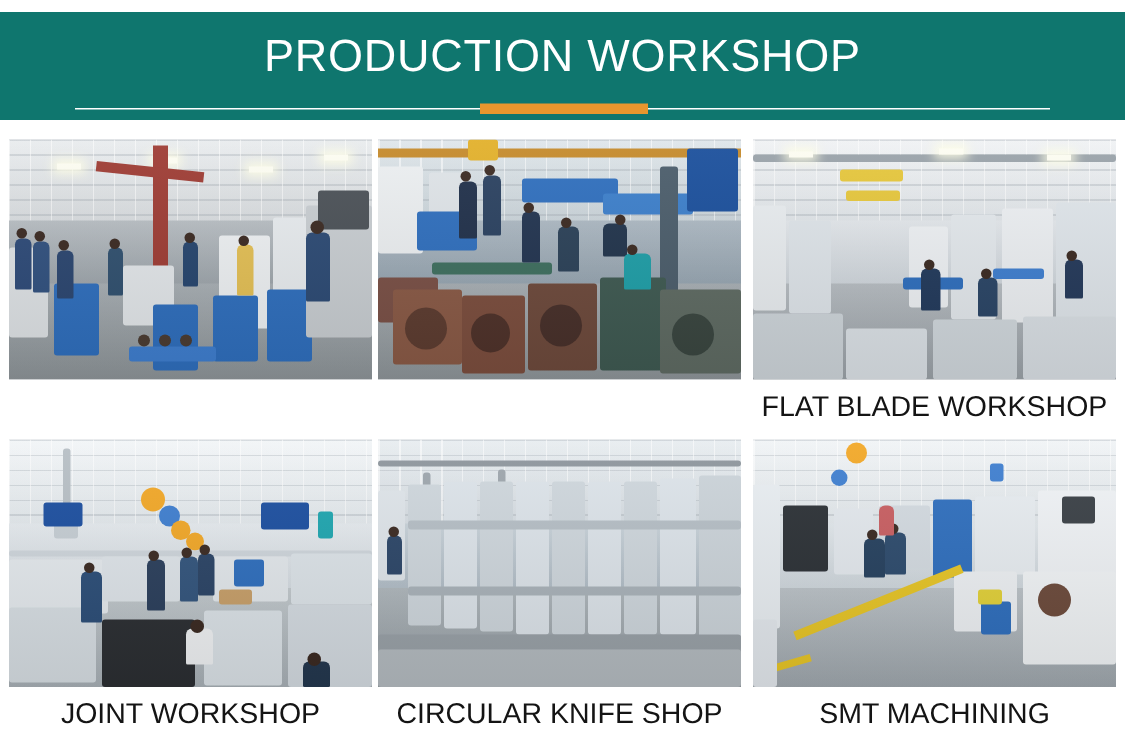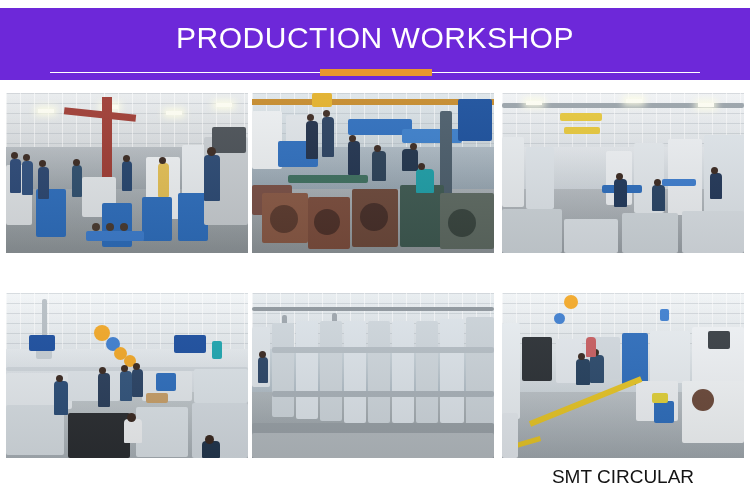--- a/index.html
+++ b/index.html
@@ -21,21 +21,21 @@
     background: #ffffff;
   }
 
   
   .banner {
     position: absolute;
     left: 0;
     top: 8px;
     width: 750px;
     height: 72px;
-    background: #6d28d9;
+    background: #0f766e;
     overflow: hidden;
   }
   .banner-title {
     position: absolute;
     left: 0;
     top: 11px;
     width: 750px;
     text-align: center;
     color: #ffffff;
     font-size: 30px;
@@ -290,20 +290,21 @@
           <div class="mach" style="left:160px;top:86px;width:34px;height:7px;background:#3f7fd0"></div>
           <div class="person" style="left:112px;top:86px;width:13px;height:28px;background:#223a5c"></div>
           <div class="head" style="left:114px;top:80px"></div>
           <div class="person" style="left:150px;top:92px;width:13px;height:26px;background:#2a4566"></div>
           <div class="head" style="left:152px;top:86px"></div>
           <div class="person" style="left:208px;top:80px;width:12px;height:26px;background:#24395a"></div>
           <div class="head" style="left:209px;top:74px"></div>
           <div class="tint"></div>
         </div>
       </div>
+      <div class="caption">FLAT BLADE WORKSHOP</div>
     </div>
 
     <div class="cell cell-r2 col1">
       <div class="thumb">
         <div class="scene s4">
           <div class="ceiling"></div>
             <div class="wall"></div>
             <div class="floor"></div>
           <div class="mach" style="left:36px;top:6px;width:5px;height:40px;background:#b7bfc5"></div>
           <div class="mach" style="left:30px;top:44px;width:16px;height:22px;background:#c6ced4"></div>
@@ -333,20 +334,21 @@
           <div class="head" style="left:115px;top:72px"></div>
           <div class="person" style="left:126px;top:76px;width:11px;height:28px;background:#2b4466"></div>
           <div class="head" style="left:127px;top:70px"></div>
           <div class="person" style="left:118px;top:126px;width:18px;height:24px;background:#f0f2f4"></div>
           <div class="head" style="left:121px;top:120px;width:9px;height:9px"></div>
           <div class="person" style="left:196px;top:148px;width:18px;height:17px;background:#24384f"></div>
           <div class="head" style="left:199px;top:142px;width:9px;height:9px"></div>
           <div class="tint"></div>
         </div>
       </div>
+      <div class="caption">JOINT WORKSHOP</div>
     </div>
 
     <div class="cell cell-r2 col2">
       <div class="thumb">
         <div class="scene s5">
           <div class="ceiling"></div>
             <div class="wall"></div>
             <div class="floor"></div>
           <div class="mach" style="left:0;top:14px;width:242px;height:4px;background:#8e969d"></div>
           <div class="mach" style="left:30px;top:22px;width:5px;height:30px;background:#9ea6ad"></div>
@@ -363,20 +365,21 @@
           <div class="mach" style="left:214px;top:24px;width:28px;height:108px;background:#ccd4da"></div>
           <div class="mach" style="left:20px;top:54px;width:222px;height:6px;background:#b6bfc6"></div>
           <div class="mach" style="left:20px;top:98px;width:222px;height:6px;background:#aab3ba"></div>
           <div class="mach" style="left:0px;top:130px;width:242px;height:10px;background:#9aa2a8"></div>
           <div class="mach" style="left:0px;top:140px;width:242px;height:25px;background:#b5bcc1"></div>
           <div class="person" style="left:6px;top:64px;width:10px;height:26px;background:#2c4668"></div>
           <div class="head" style="left:7px;top:58px"></div>
           <div class="tint"></div>
         </div>
       </div>
+      <div class="caption">CIRCULAR KNIFE SHOP</div>
     </div>
 
     <div class="cell cell-r2 col3">
       <div class="thumb">
         <div class="scene s6">
           <div class="ceiling"></div>
             <div class="wall"></div>
             <div class="floor"></div>
           <div class="mach" style="left:62px;top:2px;width:14px;height:14px;background:#f2a828;border-radius:50%"></div>
           <div class="mach" style="left:52px;top:20px;width:11px;height:11px;background:#3f7fd0;border-radius:50%"></div>
@@ -398,17 +401,17 @@
           <div class="stripe" style="left:0px;top:154px;width:40px;height:5px;transform:rotate(-16deg);transform-origin:left center"></div>
           <div class="mach" style="left:0px;top:120px;width:16px;height:45px;background:#e4e9ee"></div>
           <div class="person" style="left:74px;top:66px;width:14px;height:26px;background:#26415f"></div>
           <div class="head" style="left:76px;top:60px"></div>
           <div class="person" style="left:88px;top:62px;width:14px;height:28px;background:#2d4b6d"></div>
           <div class="head" style="left:90px;top:56px"></div>
           <div class="person" style="left:84px;top:44px;width:10px;height:20px;background:#c95f62"></div>
           <div class="tint"></div>
         </div>
       </div>
-      <div class="caption">SMT CIRCULAR</div>
+      <div class="caption">SMT MACHINING</div>
     </div>
 
   </div>
 </div>
 
 </body></html>

